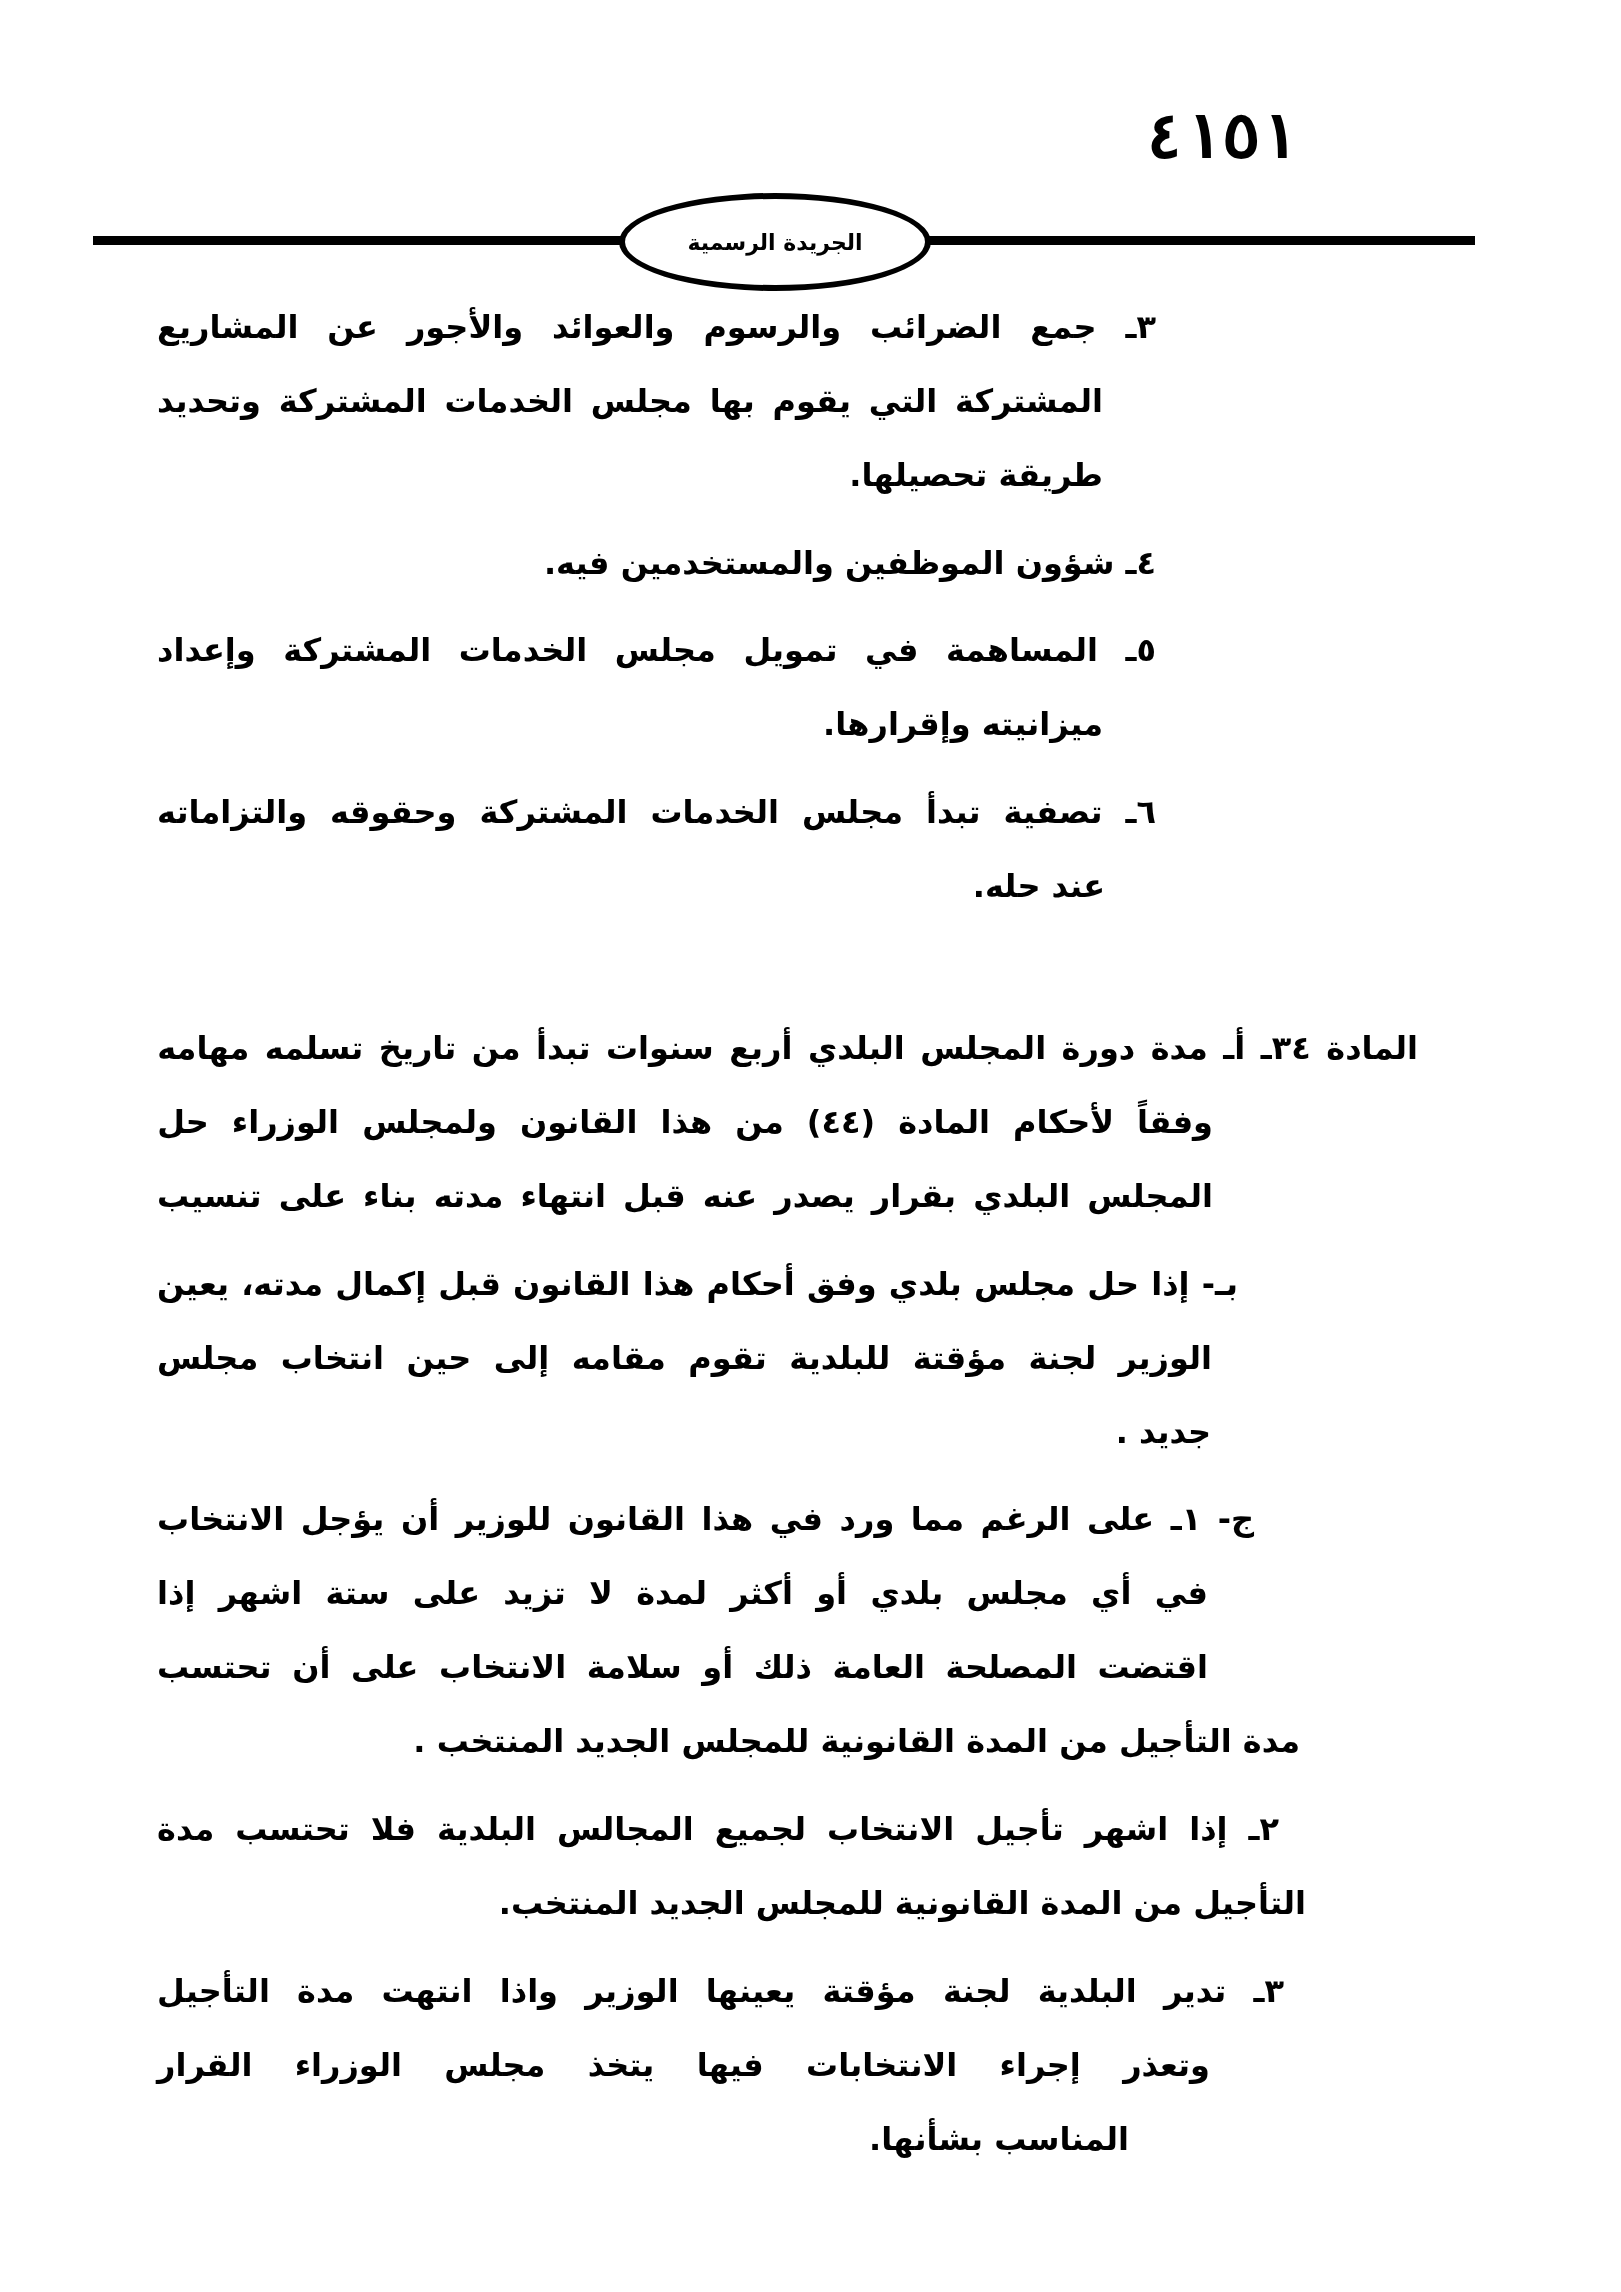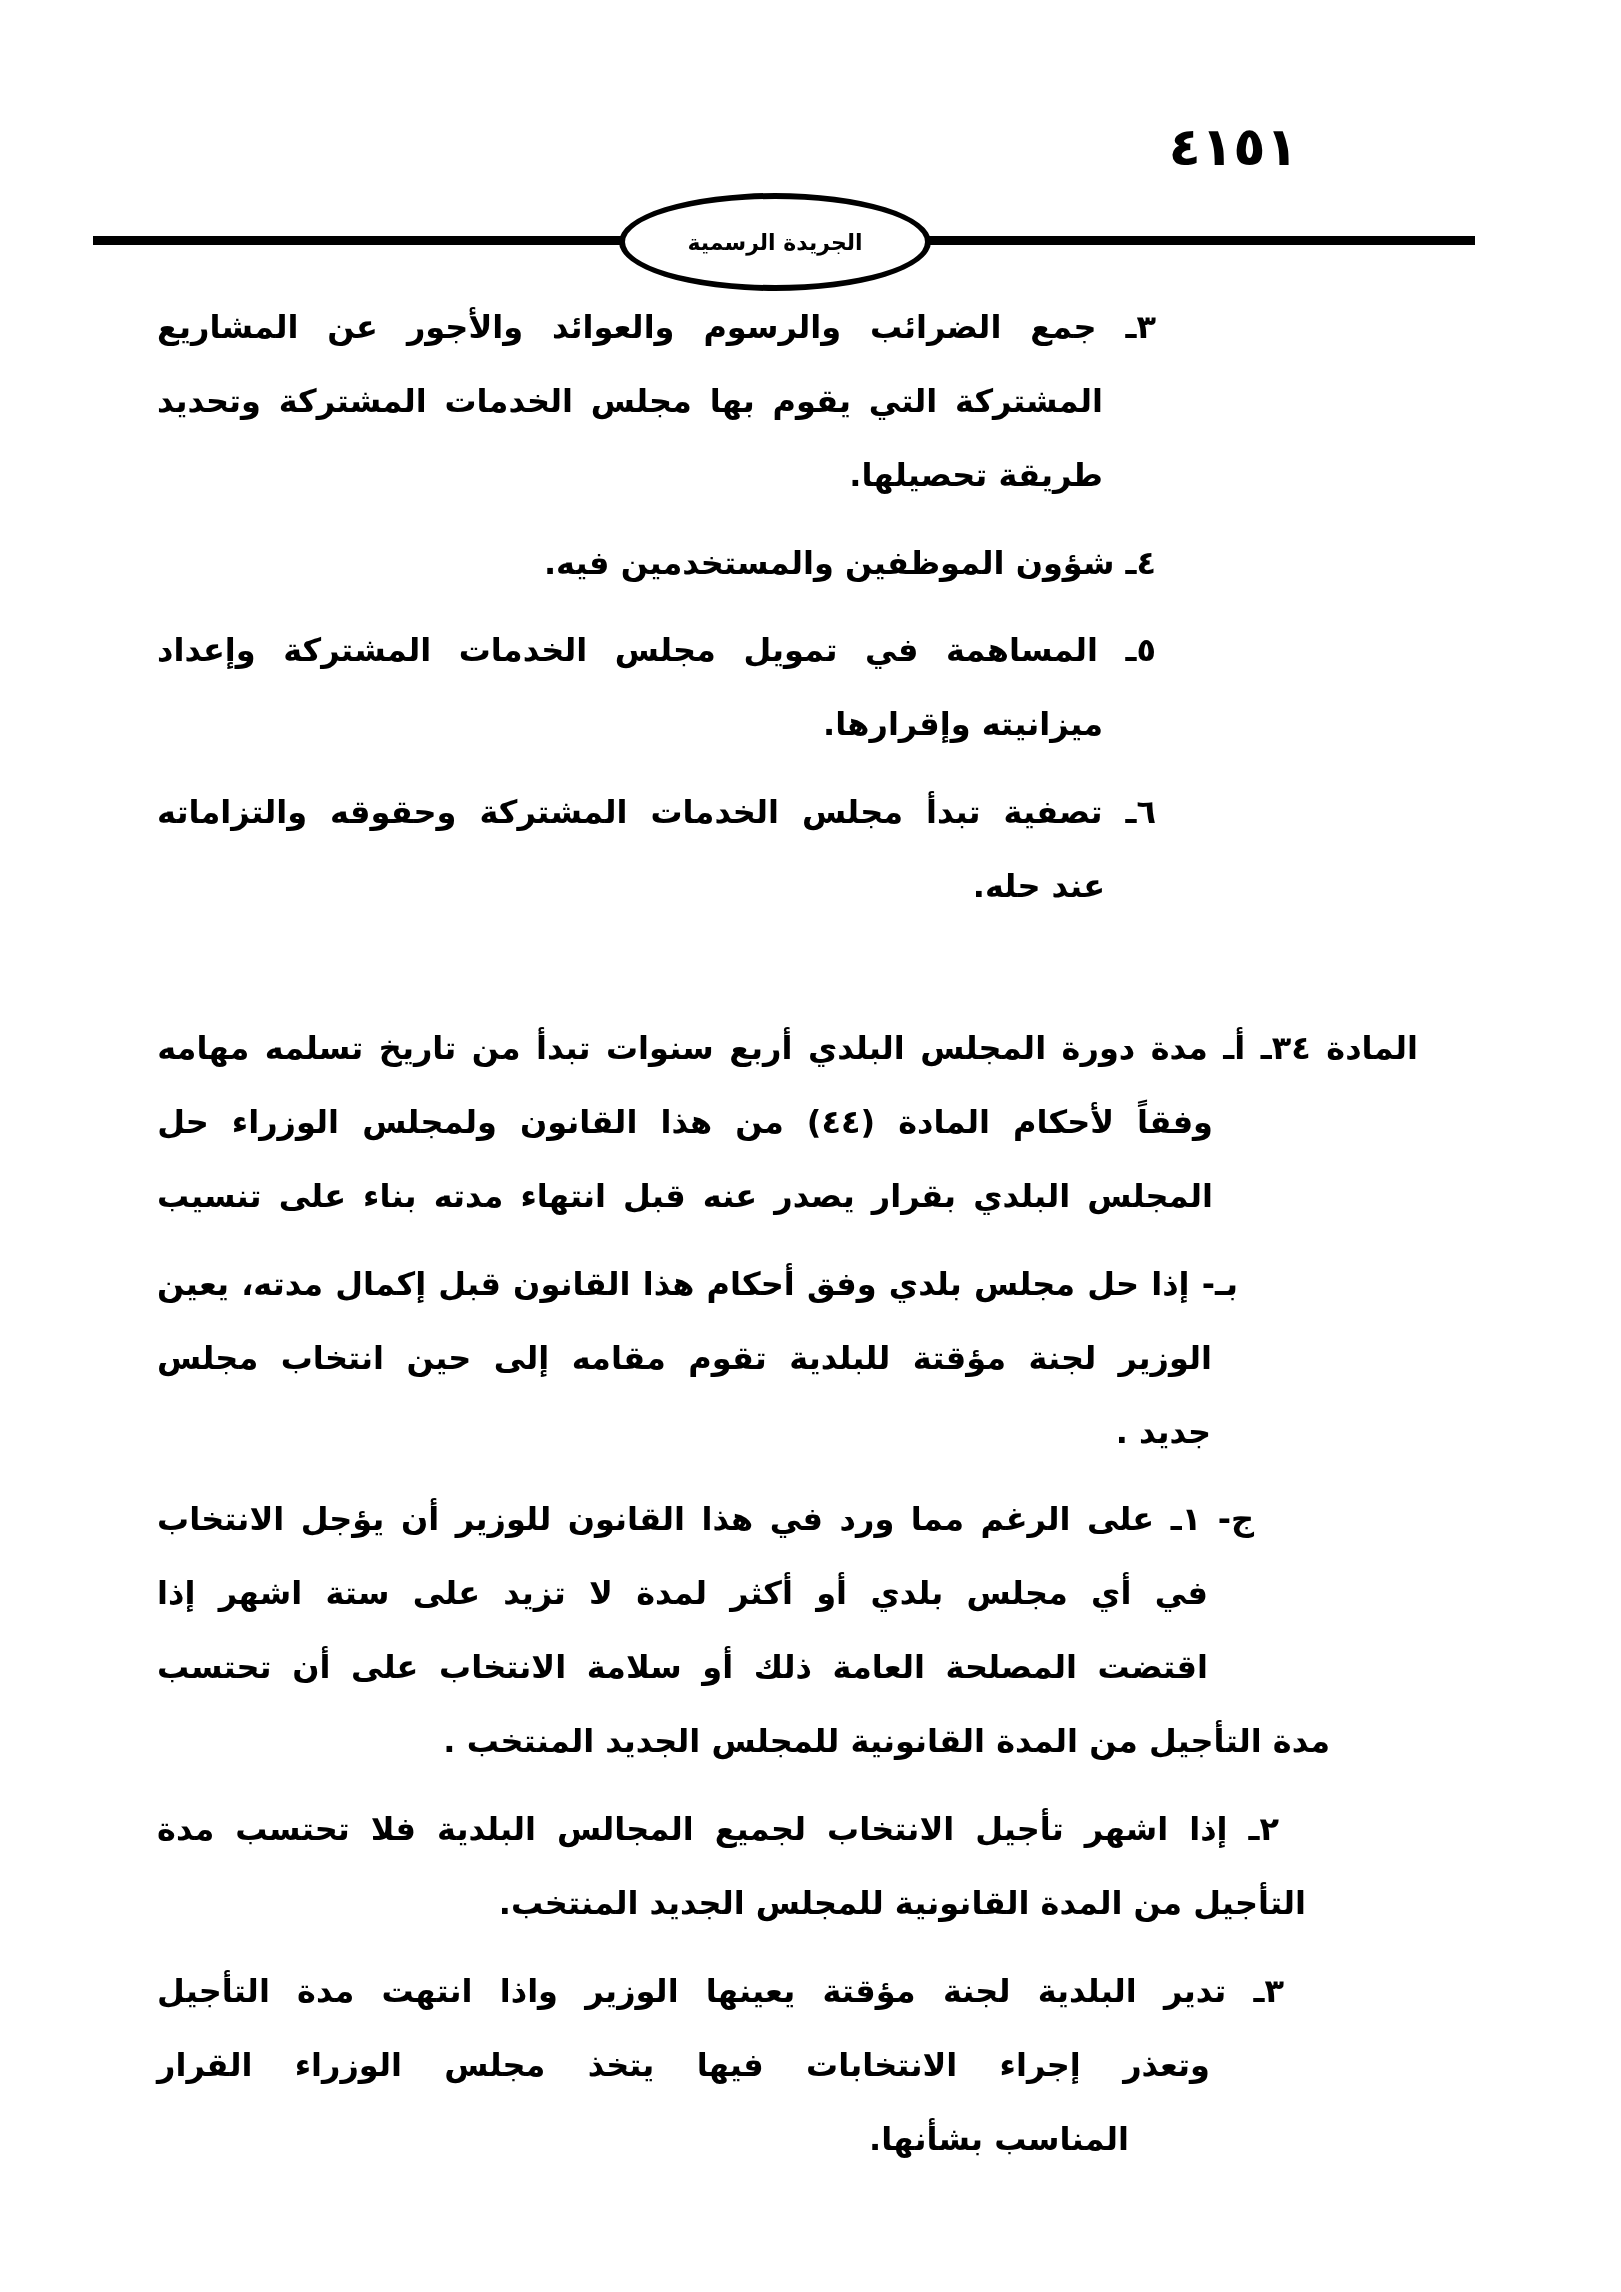--- a/index.html
+++ b/index.html
@@ -8,23 +8,24 @@
     width:1621px;height:2293px;
     background:#ffffff;
     overflow:hidden;
     direction:rtl;
     font-family:"DejaVu Sans",sans-serif;
     font-weight:bold;
     color:#000;
   }
   
   .page-number{
-    position:absolute;top:120px;right:323px;
-    font-size:53px;letter-spacing:9.8px;line-height:1;
+    position:absolute;top:110px;right:323px;
+    font-size:63px;letter-spacing:9.8px;line-height:1;
     white-space:nowrap;
+    font-family:Liberation Mono, monospace;
   }
   .header-rule{
     position:absolute;top:236px;left:93px;
     width:1382px;height:8.8px;background:#000;
   }
   .gazette-seal{
     position:absolute;top:193px;left:619px;
     width:312px;height:98px;
     background:#fff;border:6.9px solid #000;border-radius:50%;
     box-sizing:border-box;
@@ -51,21 +52,21 @@
   .mr142{margin-right:139px;}
   .mr167{margin-right:164px;}
   .mr184{margin-right:180px;}
   .mr192{margin-right:112px;}
   .mr209{margin-right:205px;}
   .mr210{margin-right:206px;}
   .mr211{margin-right:207px;}
   .mr212{margin-right:208px;}
   .mr214{margin-right:210px;}
   .mr216{margin-right:212px;}
-  .mr217{margin-right:88px;}
+  .mr217{margin-right:118px;}
   .mr267{margin-right:262px;}
   .mr295{margin-right:289px;}
   .mr319{margin-right:313px;}
   .mr321{margin-right:315px;}
 </style>
 </head>
 <body>
 
 <div class="page">
 

